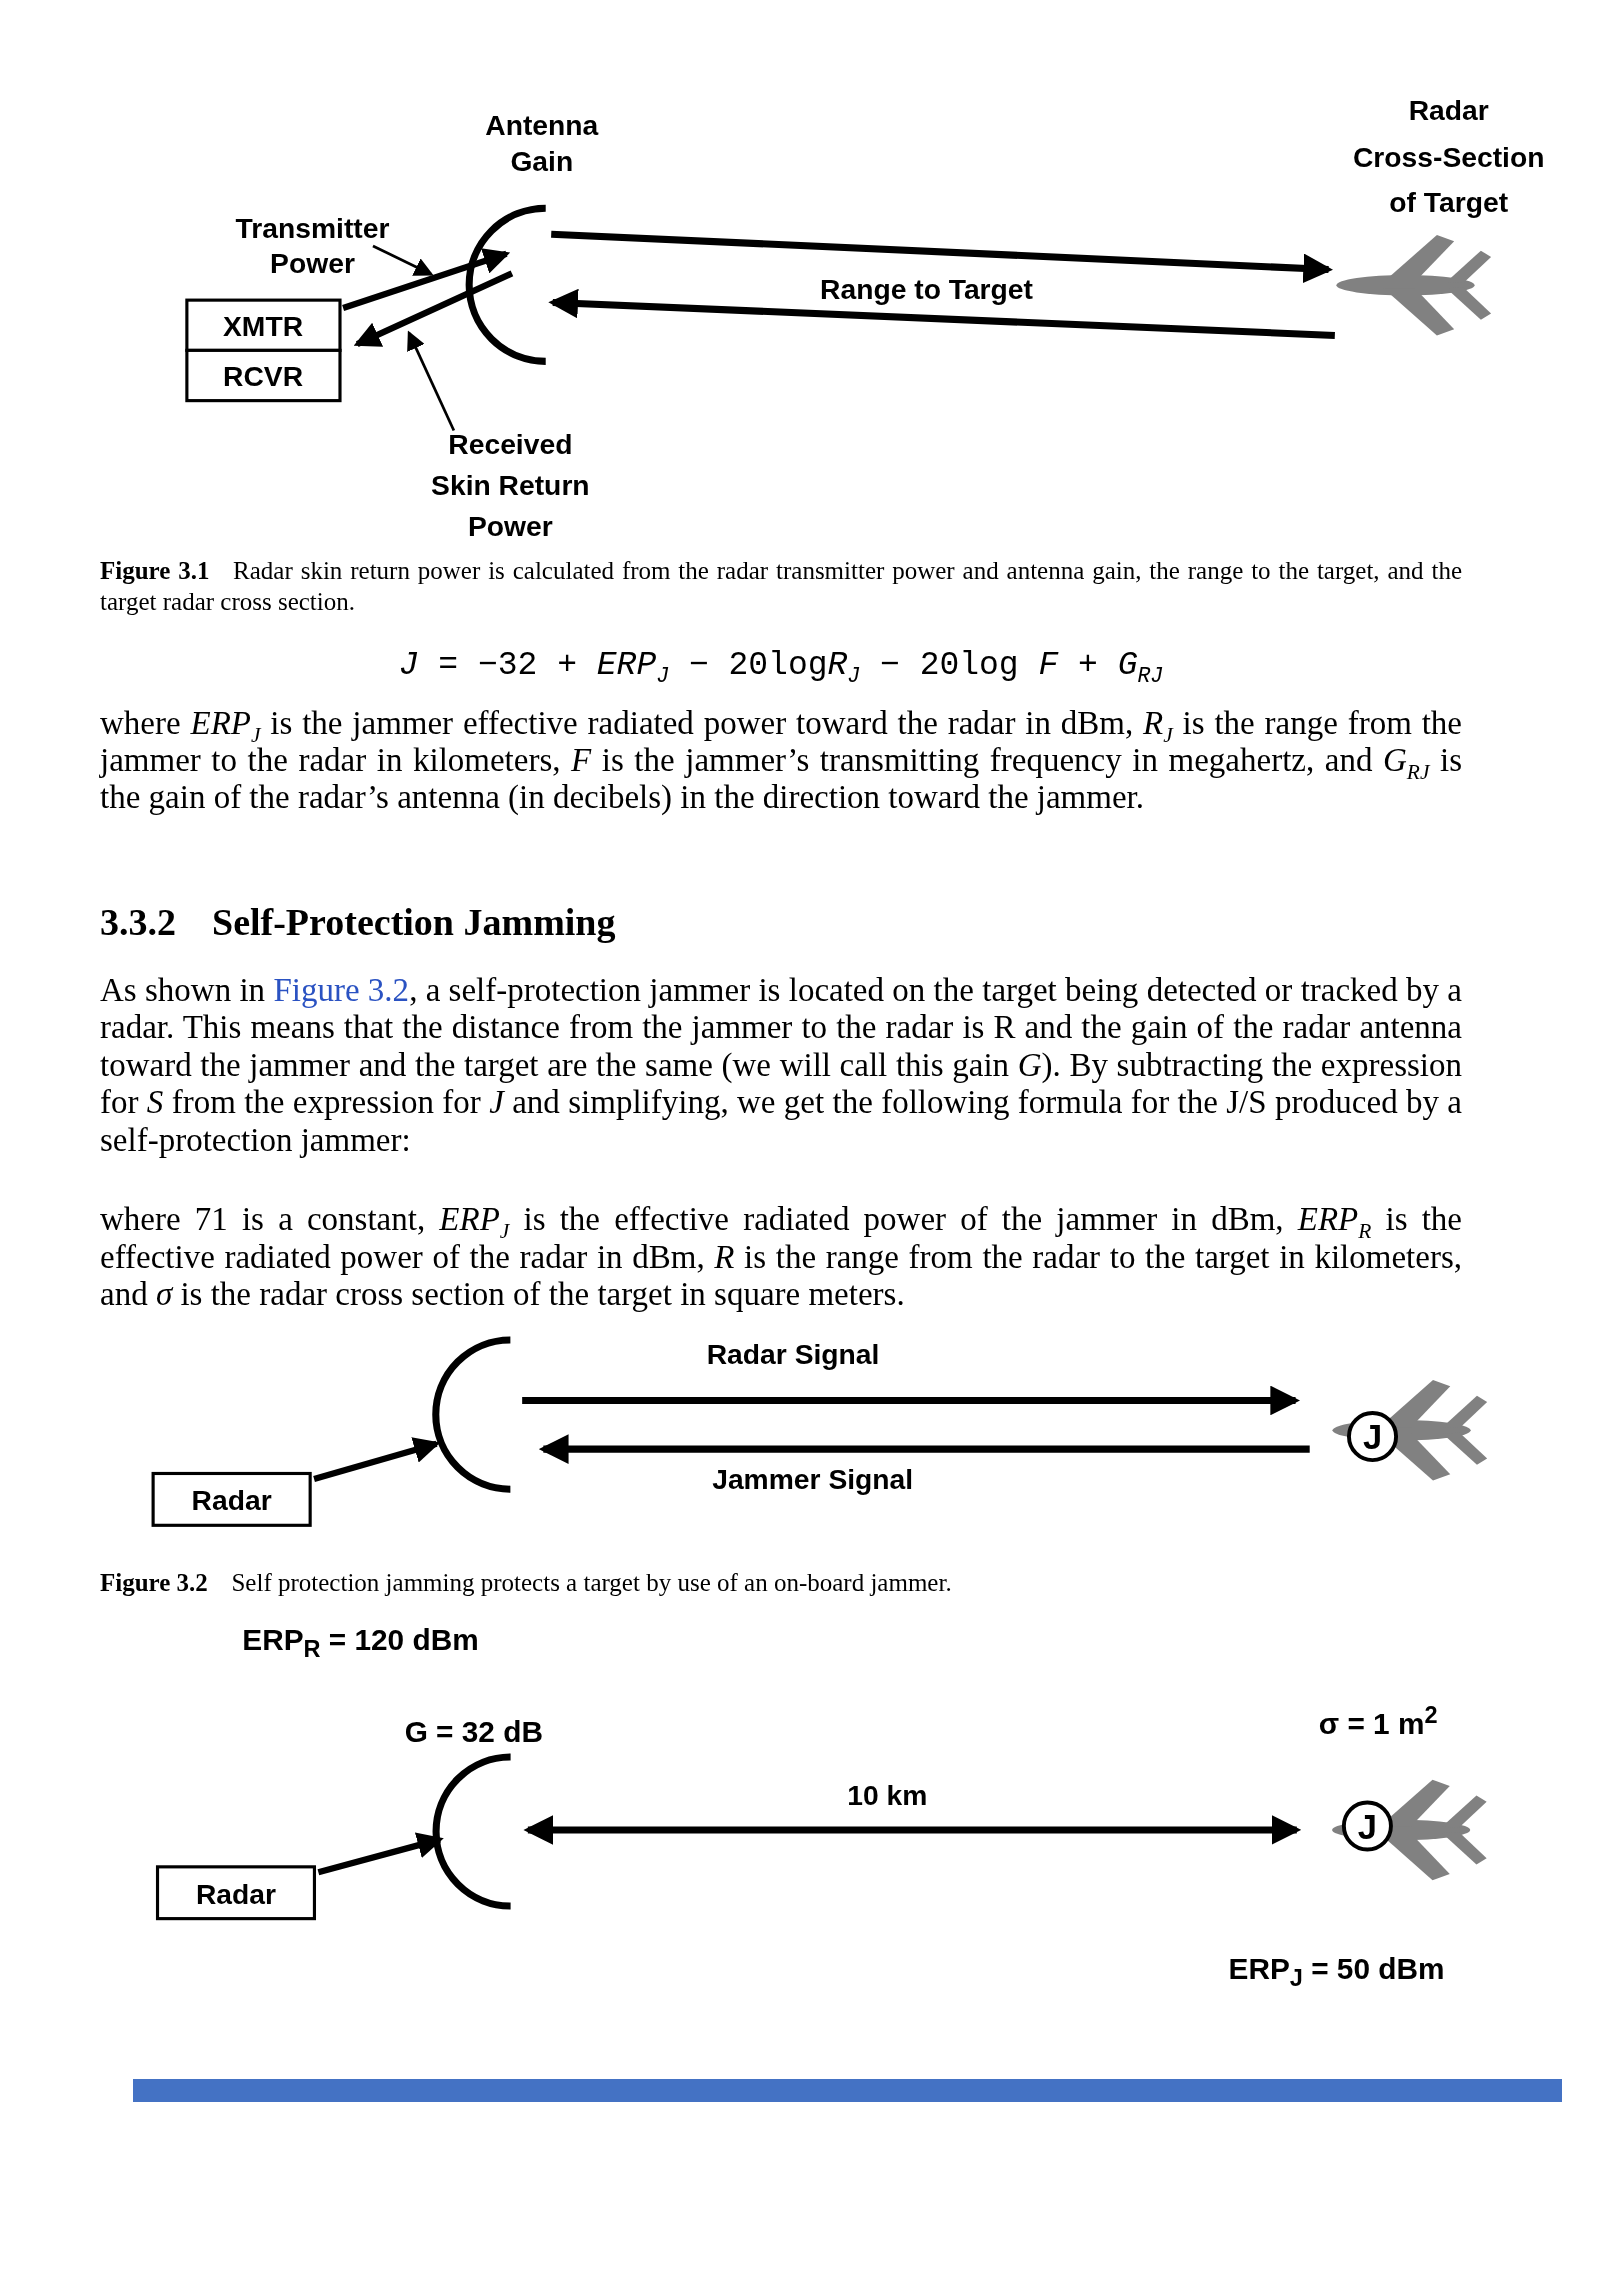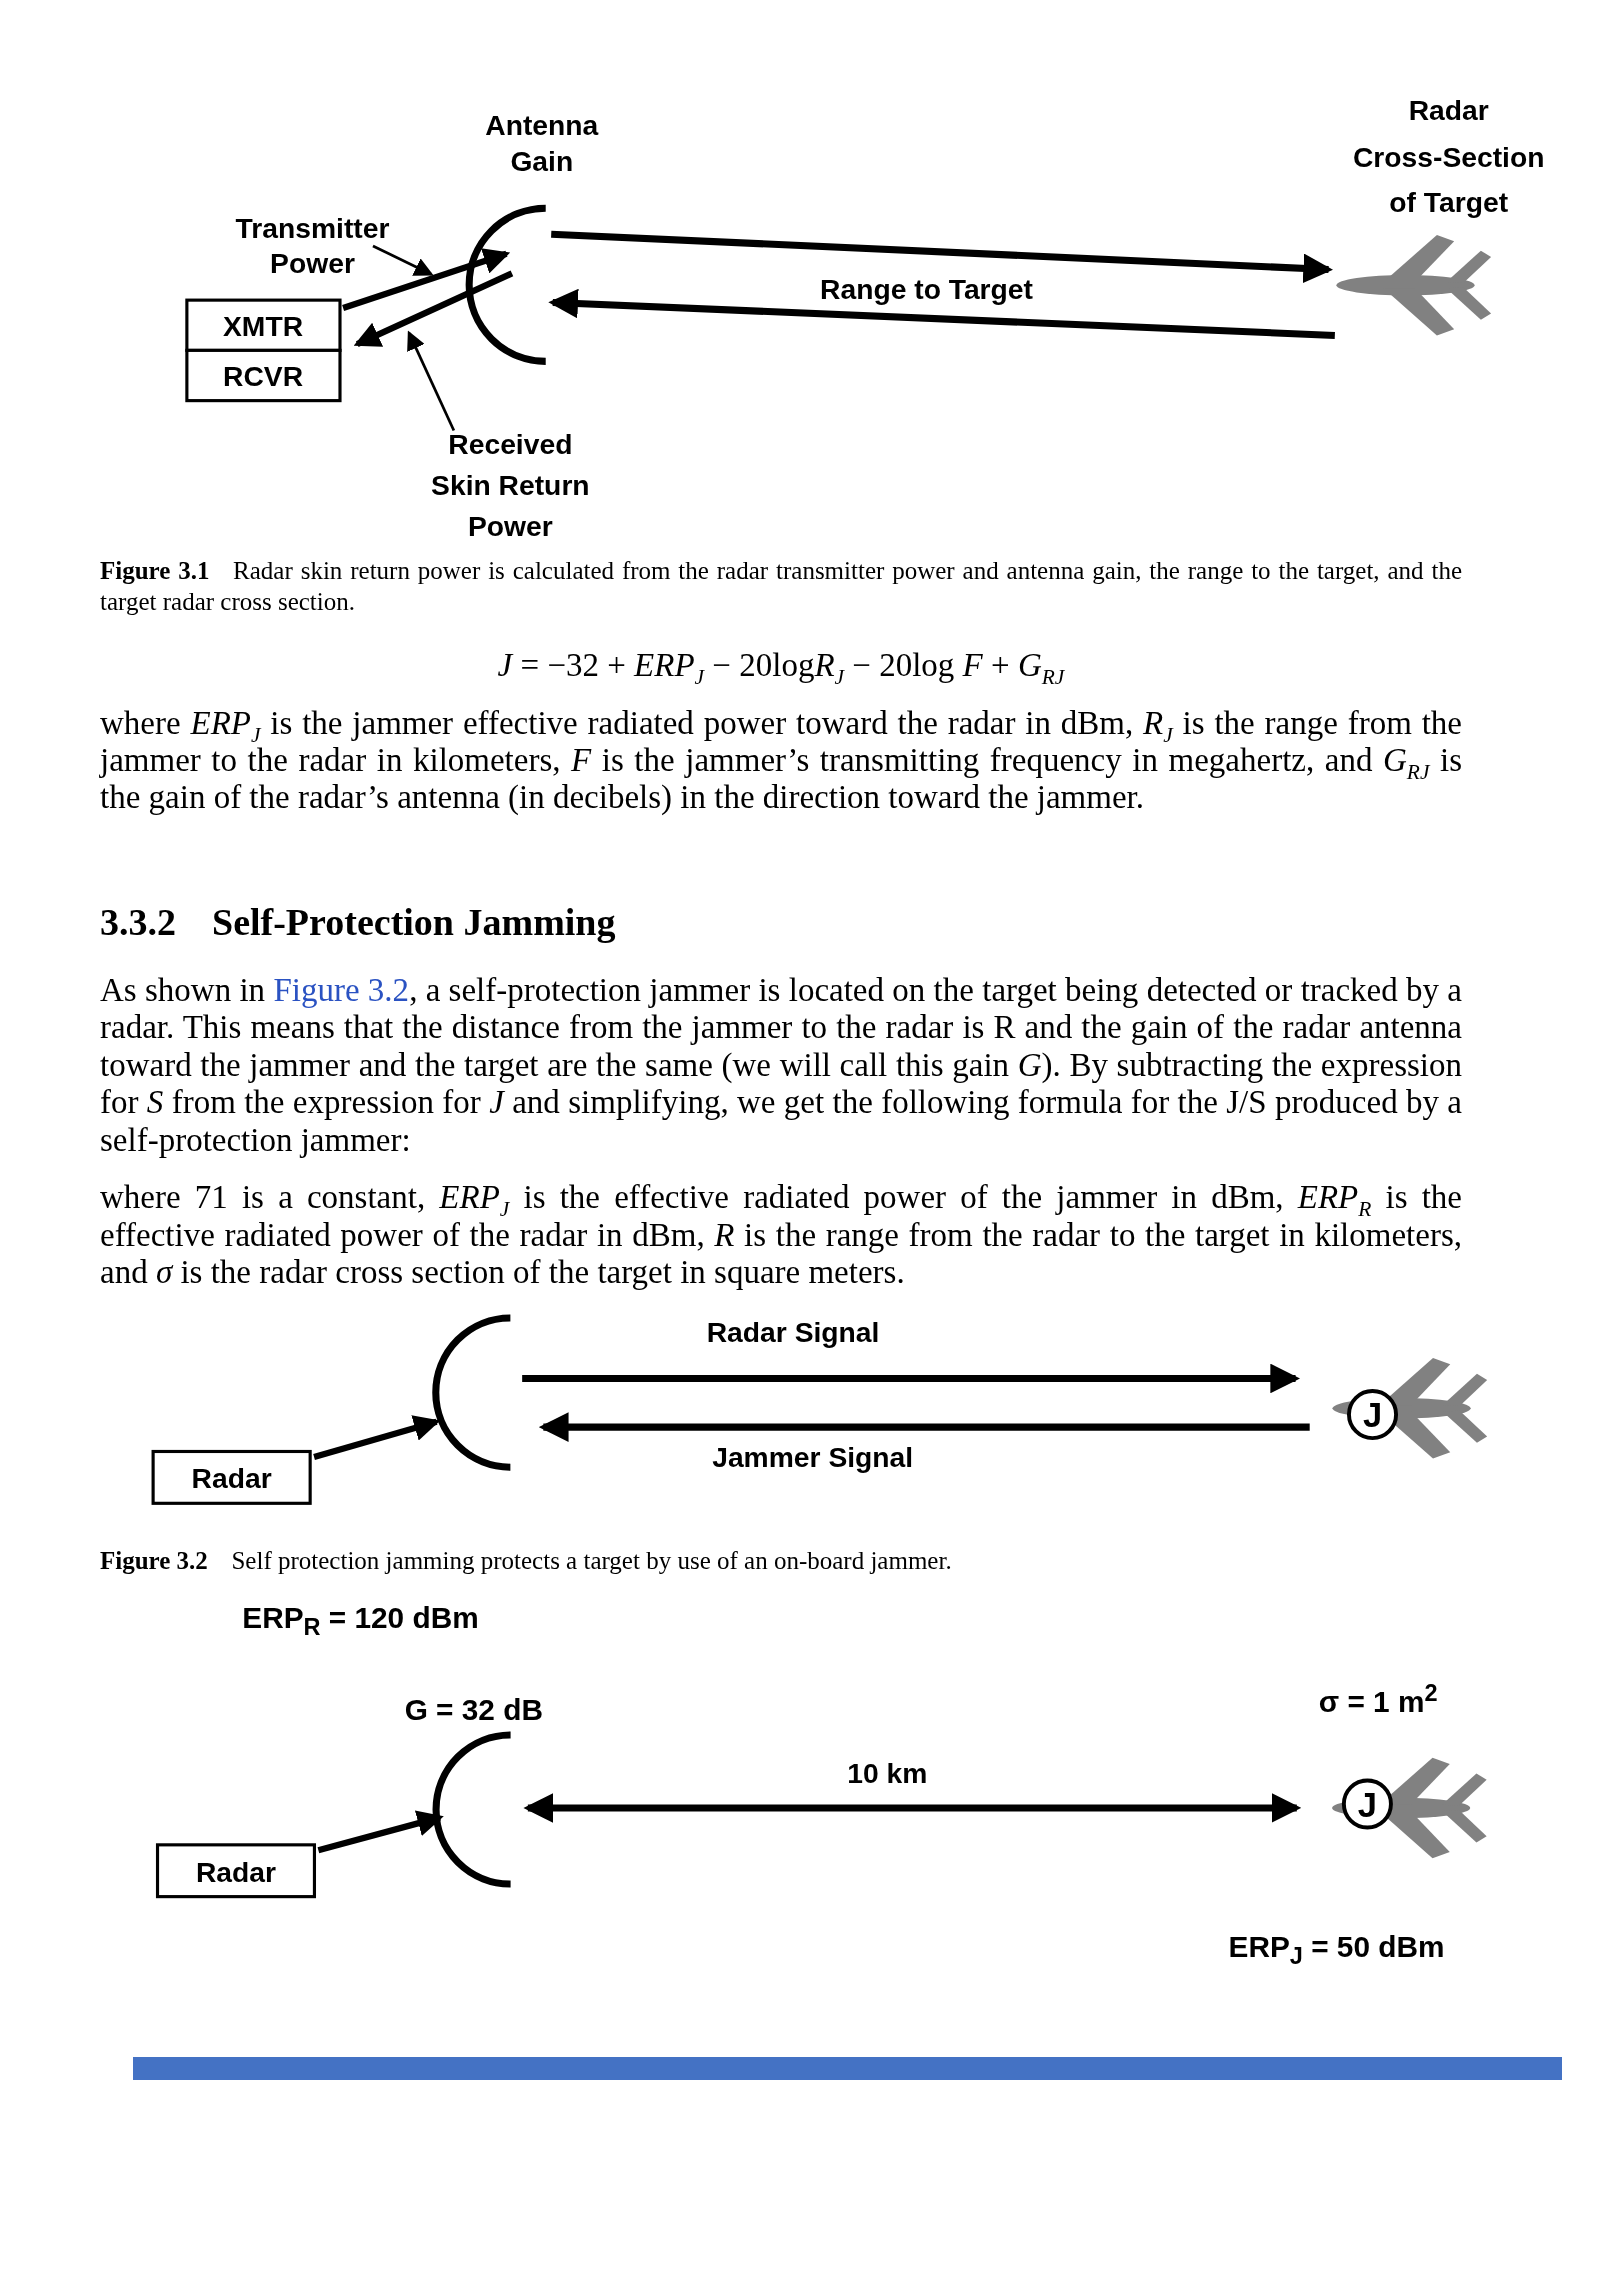--- a/index.html
+++ b/index.html
@@ -34,20 +34,21 @@
     font-size: 25px;
     line-height: 1.25;
     text-align: justify;
   }
   .caption b { margin-right: 23.6px; }
 
   .equation {
     margin: 30px 100px 0 100px;
     text-align: center;
     font-size: 33px;
+    font-family: Liberation Mono, monospace;
   }
   .body-par {
     margin: 20.4px 100px 0 100px;
     font-size: 33px;
     line-height: 1.135;
     text-align: justify;
   }
   sub { font-size: 65%; line-height: 0; }
 
   .section-heading {
@@ -55,21 +56,21 @@
     font-size: 38px;
     font-weight: bold;
     font-family: "Liberation Serif", serif;
   }
   .sec-num { margin-right: 36px; }
 
   .fig-link { color: #2a52c2; text-decoration: none; cursor: pointer; }
 
   .p2-m  { margin-top: 28px; }
   .eq2-m { margin-top: 47px; }
-  .p3-m  { margin-top: 20px; font-family: Liberation Serif, serif; }
+  .p3-m  { margin-top: 42px; font-family: Liberation Serif, serif; }
   .fig32-m { margin-top: 14px; }
   .cap32-m { margin-top: 3.1px; }
   .fig33-m { margin-top: 6.3px; }
 
   .bottom-bar {
     margin-top: 67px;
     margin-left: 133px;
     height: 23px;
     background: #4472c4;
   }

